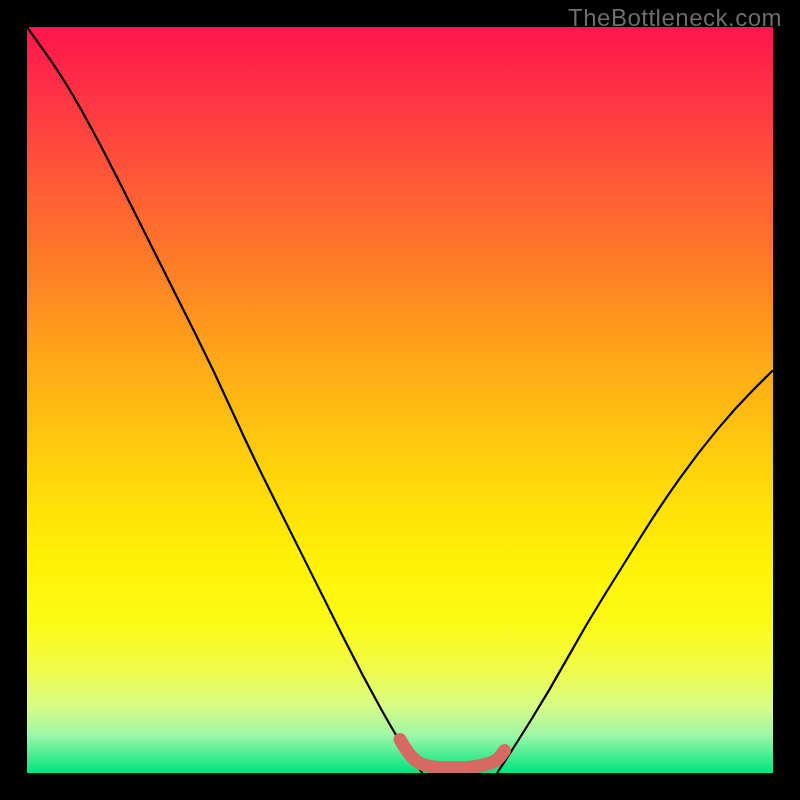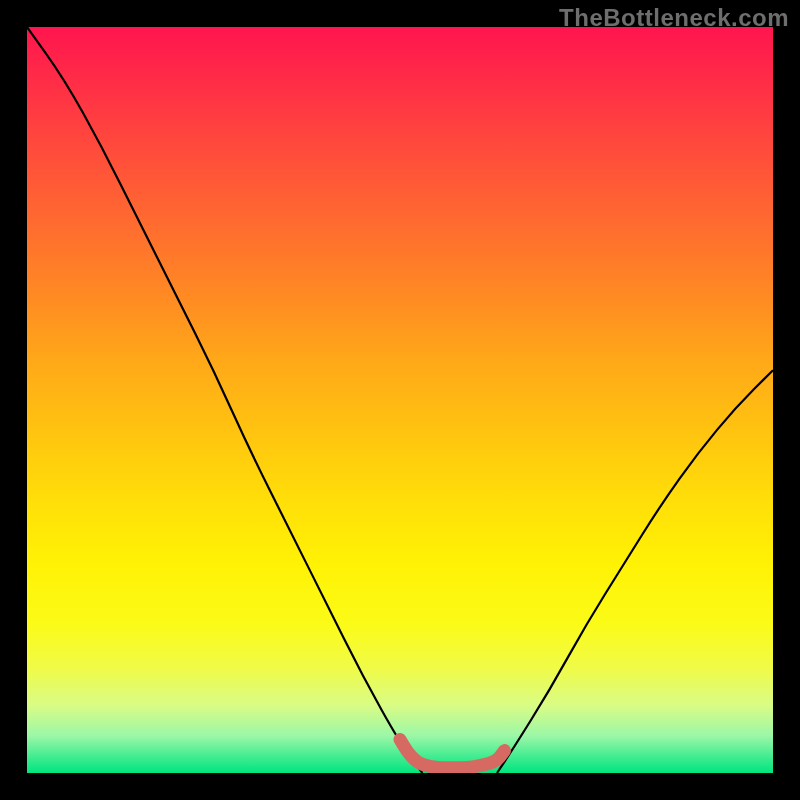--- a/index.html
+++ b/index.html
@@ -24,23 +24,23 @@
       #fbfb17 80%,
       #f0fb49 86%,
       #d8fc86 91%,
       #9cf7a7 95%,
       #3ceb8f 98%,
       #00e57e 100%);
   }
   svg.curves { position: absolute; inset: 0; width: 100%; height: 100%; }
   .watermark {
     position: absolute;
-    top: 4px; right: 11px;
+    top: 4px; right: 18px;
     font-size: 24px;
-    font-weight: 700;
+    font-weight: 400;
     color: #6e6e6e;
     letter-spacing: 0.5px;
     user-select: none;
   }
 </style>
 </head>
 <body>
 
 <div class="frame">
   <div class="watermark">TheBottleneck.com</div>

